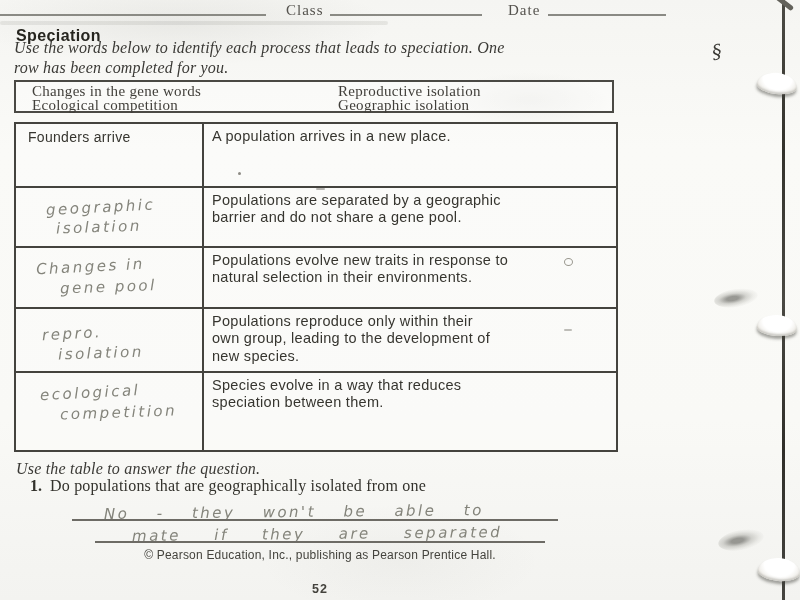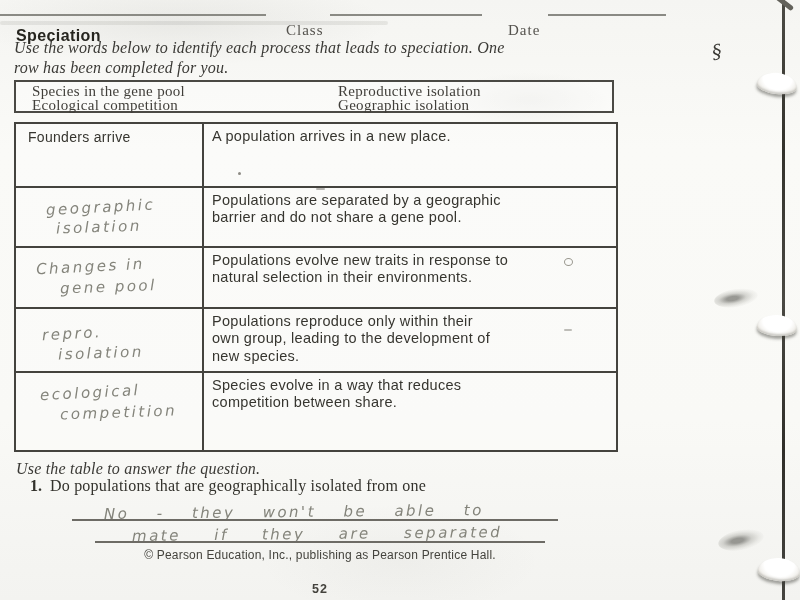--- a/index.html
+++ b/index.html
@@ -11,21 +11,21 @@
       radial-gradient(ellipse 300px 60px at 180px 23px, rgba(120,120,112,0.10), transparent 70%),
       radial-gradient(ellipse 120px 40px at 530px 100px, rgba(120,120,112,0.08), transparent 70%),
       radial-gradient(ellipse 200px 80px at 400px 560px, rgba(120,120,112,0.05), transparent 70%),
       linear-gradient(180deg,#f5f5f2 0%, #fafaf7 25%, #f9f9f6 70%, #f3f3f0 100%);
   }
 
   .abs { position:absolute; }
 
   
   .rule { border-bottom:2px solid #8a8a84; height:0; }
-  .hdr-label { font-family:"Liberation Serif", serif; font-size:15px; color:#55534e; letter-spacing:1px;margin-top:20px; }
+  .hdr-label { font-family:"Liberation Serif", serif; font-size:15px; color:#55534e; letter-spacing:1px; }
 
   
   .title { font-size:16px; font-weight:bold; color:#26251f; letter-spacing:0.4px; }
   .italic-instr { font-family:"Liberation Serif", serif; font-style:italic; font-size:16px; color:#3a3935; line-height:1.18; letter-spacing:0.2px; }
 
   
   .wordbank { left:14px; top:80px; width:596px; height:29px; border:2px solid #4a4944; background:rgba(255,255,255,0.35); }
   .wb-col { position:absolute; top:2px; font-family:"Liberation Serif", serif; font-size:15px; color:#413f3a; line-height:14px; letter-spacing:0.3px; }
 
   
@@ -77,21 +77,21 @@
   <div class="abs rule" style="left:548px; top:14px; width:118px;"></div>
 
   <div class="abs band" style="left:0; top:21px; width:388px; height:4px;"></div>
 
   <div class="abs title" style="left:16px; top:27px;">Speciation</div>
   <div class="abs italic-instr" style="left:14px; top:39px;">Use the words below to identify each process that leads to speciation. One</div>
   <div class="abs italic-instr" style="left:14px; top:59px;">row has been completed for you.</div>
 
   <div class="abs wordbank">
     <div class="wb-col" style="left:16px;">
-      <div>Species in the gene pool</div>
+      <div>Changes in the gene words</div>
       <div>Ecological competition</div>
     </div>
     <div class="wb-col" style="left:322px;">
       <div>Reproductive isolation</div>
       <div>Geographic isolation</div>
     </div>
   </div>
 
   <div class="abs spec-table">
     <div class="col-divider"></div>
@@ -144,21 +144,21 @@
       <div class="speck" style="position:absolute; left:548px; top:20px; width:8px; height:2px; border-radius:2px; opacity:.55;"></div>
     </div>
 
     <div class="t-row last" style="height:57px;">
       <div class="proc-cell">
         <div class="hw hw-l1" style="margin:9px 0 0 24px;">ecological</div>
         <div class="hw hw-l2" style="margin:3px 0 0 44px;">competition</div>
       </div>
       <div class="desc-cell">
         <div>Species evolve in a way that reduces</div>
-        <div>competition between share.</div>
+        <div>speciation between them.</div>
       </div>
     </div>
   </div>
 
   <div class="abs italic-instr" style="left:16px; top:460px;">Use the table to answer the question.</div>
   <span class="abs qnum" style="left:30px; top:477px;">1.</span>
   <div class="abs qtext" style="left:50px; top:477px;">Do populations that are geographically isolated from one</div>
 
   <div class="abs hw ans-text" style="left:104px; top:503px;">No - they won't be able to</div>
   <div class="abs ans-rule" style="left:72px; top:519px; width:486px;"></div>

